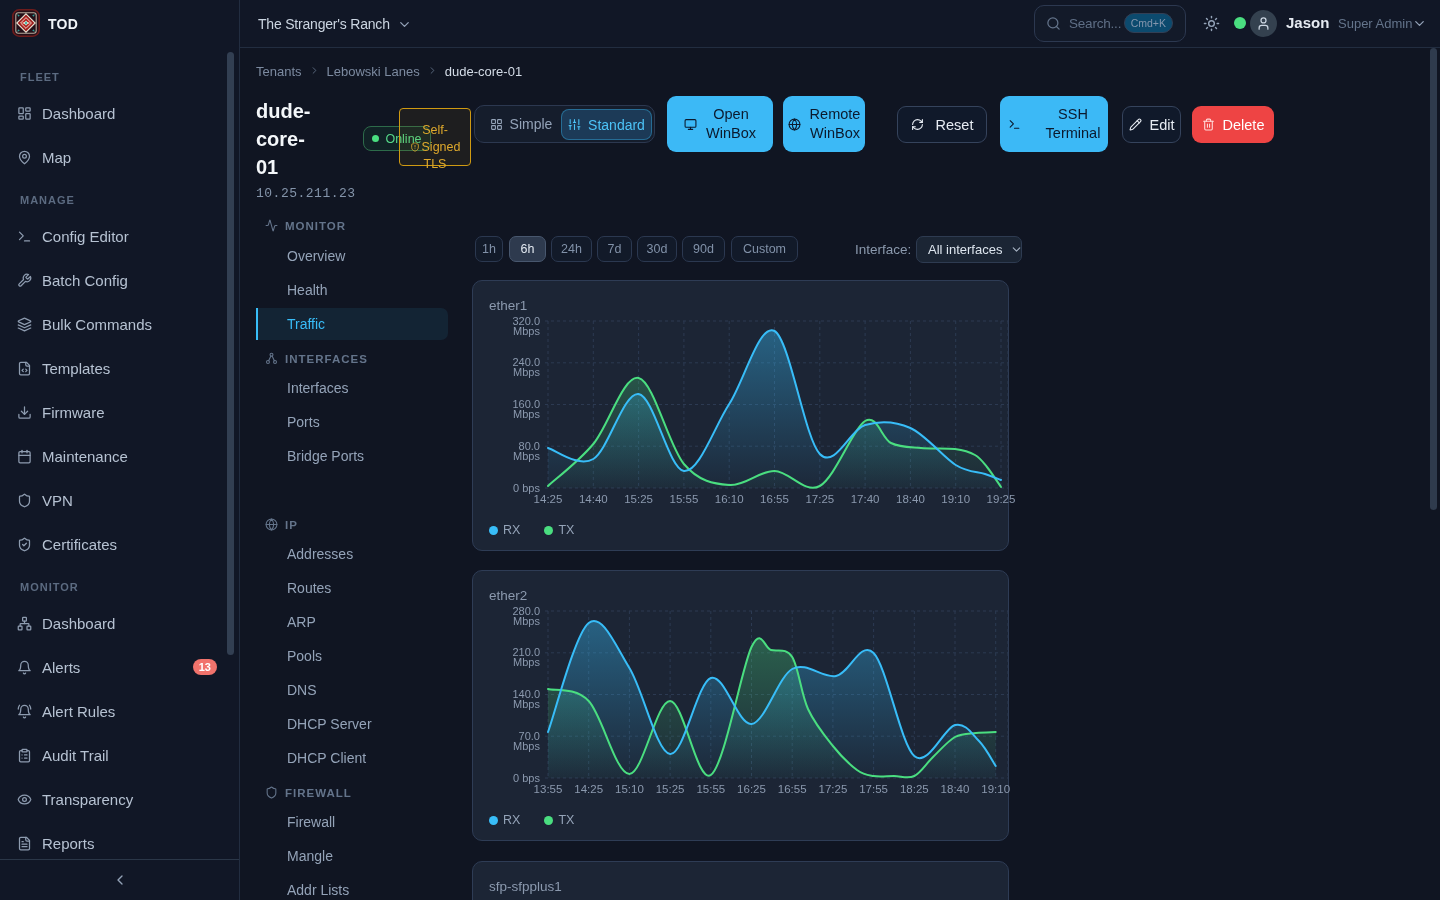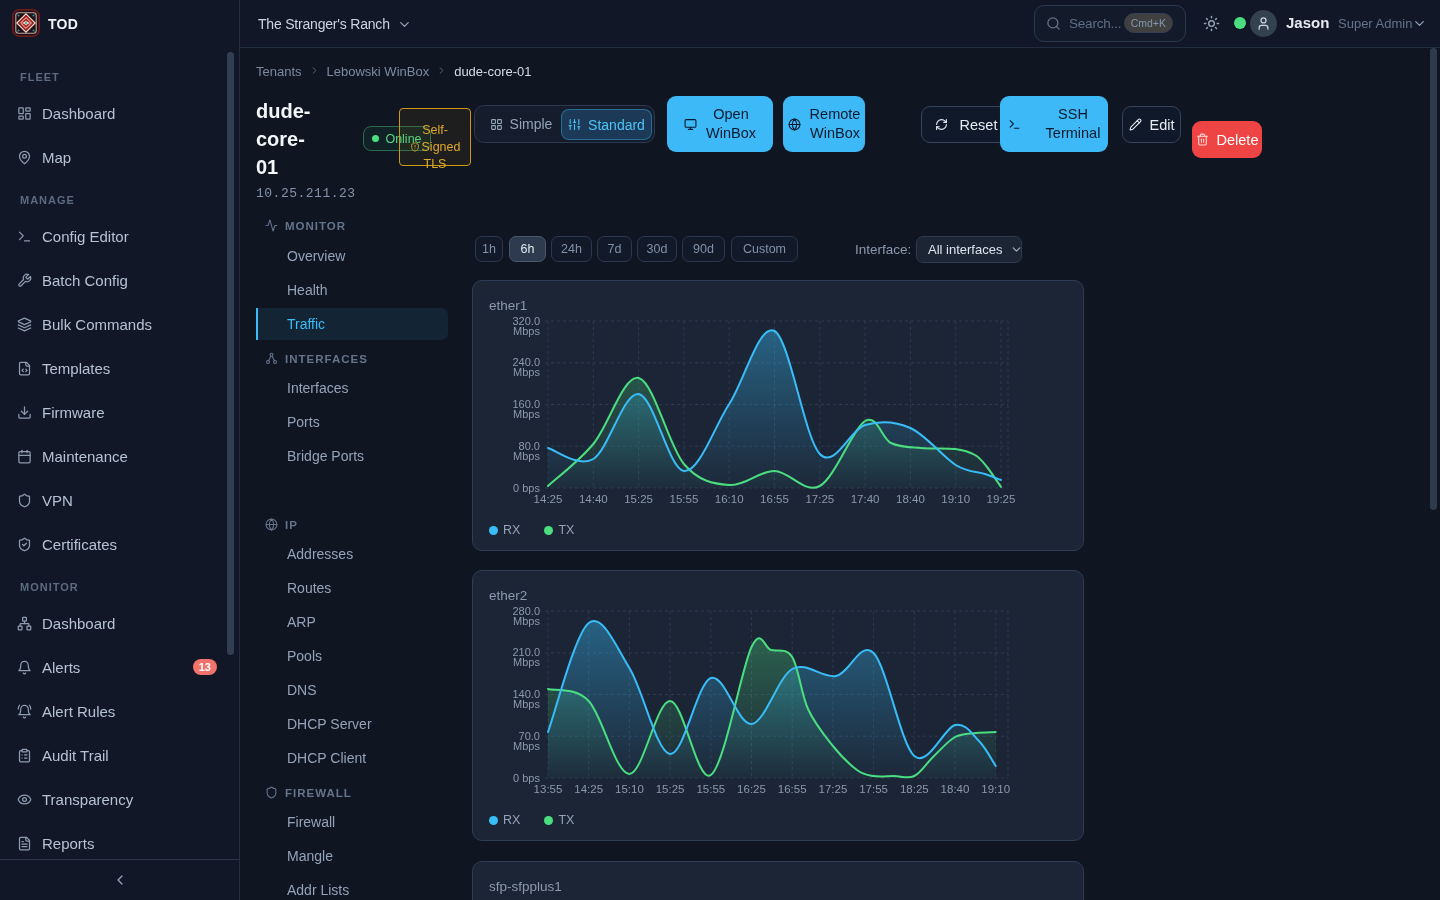--- a/index.html
+++ b/index.html
@@ -13,21 +13,21 @@
 .nav-item { position:absolute; left:0; width:226px; height:40px; display:flex; align-items:center; }
 .nav-ic { margin-left:17px; width:15px; height:15px; display:flex; }
 .nav-tx { margin-left:10px; font-size:15px; color:#b6c2d2; }
 .badge { margin-left:auto; margin-right:9px; background:#f1736c; color:#fff; font-size:11px; font-weight:600; border-radius:9px; padding:2px 6px; }
 #sidefoot { position:absolute; left:0; top:859px; width:239px; height:41px; border-top:1px solid #2b3748; display:flex; align-items:center; justify-content:center; }
 #sidescroll { position:absolute; left:227px; top:52px; width:7px; height:603px; background:#323f52; border-radius:4px; }
 
 #tenant { position:absolute; left:258px; top:0; height:48px; display:flex; align-items:center; gap:7px; color:#cbd5e1; font-size:14px; letter-spacing:-0.2px; }
 #search { position:absolute; left:1034px; top:5px; width:152px; height:37px; border:1px solid #2c3850; border-radius:10px; background:#131a29; display:flex; align-items:center; }
 #search .ph { color:#5f6f86; font-size:13.5px; margin-left:8px; letter-spacing:-0.2px; }
-#kbd { position:absolute; right:12px; top:7px; border:1px solid #323f55; border-radius:10px; font-size:10.5px; color:#8496ad; padding:3px 6px; background:#404040; }
+#kbd { position:absolute; right:12px; top:7px; border:1px solid #323f55; border-radius:10px; font-size:10.5px; color:#8496ad; padding:3px 6px; background:#0c4a6e; }
 #greendot { position:absolute; left:1234px; top:17px; width:12px; height:12px; border-radius:50%; background:#4ade80; }
 #avatar { position:absolute; left:1250px; top:10px; width:27px; height:27px; border-radius:50%; background:#34414f; display:flex; align-items:center; justify-content:center; }
 #uname { position:absolute; left:1286px; top:14px; font-size:15px; font-weight:700; color:#e6ebf2; }
 #urole { position:absolute; left:1338px; top:16px; font-size:13px; color:#64748b; }
 
 #main { position:absolute; left:240px; top:48px; width:1200px; height:852px; background:#101522; }
 #crumbs { position:absolute; left:16px; top:16px; font-size:13px; color:#7c8aa0; display:flex; align-items:center; gap:7px; }
 #crumbs .cur { color:#d3dbe6; }
 #devname { position:absolute; left:16px; top:49px; width:76px; font-size:20px; line-height:28px; font-weight:700; color:#f4f7fa; white-space:nowrap; }
 #ip { position:absolute; left:16px; top:138px; font-family:"Liberation Mono", monospace; font-size:13px; color:#8494aa; letter-spacing:0.5px; }
@@ -46,33 +46,33 @@
 .trbtn { position:absolute; top:188px; height:26px; border:1px solid #2b3850; border-radius:7px; background:#121a29; color:#8191a8; font-size:12.5px; display:flex; align-items:center; justify-content:center; }
 .trbtn.on { background:#2e3a4e; border-color:#48576e; color:#e2e8f0; }
 #iflabel { position:absolute; left:615px; top:194px; font-size:13.5px; color:#8b99ad; }
 #ifselect { position:absolute; left:676px; top:188px; width:106px; height:27px; background:#1b2534; border:1px solid #2e3b51; border-radius:7px; display:flex; align-items:center; color:#dde5ee; font-size:13px; white-space:nowrap; }
 
 .sub-head { position:absolute; left:25px; display:flex; align-items:center; gap:7px; font-size:11.5px; font-weight:700; color:#64748b; letter-spacing:1px; }
 .sub-ic { display:flex; }
 .sub-item { position:absolute; left:16px; width:192px; height:32px; line-height:32px; padding-left:31px; font-size:14px; color:#94a3b8; }
 .sub-item.active { color:#38bdf8; background:rgba(56,189,248,0.09); border-left:2px solid #38bdf8; border-radius:0 7px 7px 0; padding-left:29px; }
 
-.card { position:absolute; left:232px; width:612px; background:#1c2535; border:1px solid #2e3c55; border-radius:10px; }
+.card { position:absolute; left:232px; width:537px; background:#1c2535; border:1px solid #2e3c55; border-radius:10px; }
 .card .title { position:absolute; left:16px; top:17px; font-size:13.5px; color:#8b99ae; }
 .legend { position:absolute; left:16px; top:242px; display:flex; align-items:center; gap:5px; font-size:12.5px; color:#94a3b8; }
 .legend .d { width:9px; height:9px; border-radius:50%; }
 </style></head>
 <body>
 <div id="main">
   <div id="crumbs">
       <span>Tenants</span>
       <span class="sep"><svg width="11" height="11" viewBox="0 0 24 24" fill="none" stroke="#5c6b81" stroke-width="2" stroke-linecap="round" stroke-linejoin="round">
           <path d="m9 18 6-6-6-6"></path>
         </svg></span>
-      <span>Lebowski WinBox</span>
+      <span>Lebowski Lanes</span>
       <span class="sep"><svg width="11" height="11" viewBox="0 0 24 24" fill="none" stroke="#5c6b81" stroke-width="2" stroke-linecap="round" stroke-linejoin="round">
           <path d="m9 18 6-6-6-6"></path>
         </svg></span>
       <span class="cur">dude-core-01</span>
     </div>
   <div id="devname">dude-<br>core-<br>01</div>
   <div id="onlinepill">
       <span class="dot"></span>
       <span class="t">Online</span>
     </div>
@@ -118,21 +118,21 @@
       <span class="lab2">Open<br>WinBox</span>
     </div>
   <div class="btn btn-sky" style="left:543px;top:48px;width:82px;height:56px;gap:9px">
       <svg width="13" height="13" viewBox="0 0 24 24" fill="none" stroke="#0b1a2e" stroke-width="2" stroke-linecap="round" stroke-linejoin="round">
         <circle cx="12" cy="12" r="10"></circle>
         <path d="M12 2a14.5 14.5 0 0 0 0 20 14.5 14.5 0 0 0 0-20"></path>
         <path d="M2 12h20"></path>
       </svg>
       <span class="lab2">Remote<br>WinBox</span>
     </div>
-  <div class="btn btn-dark" style="left:681px;top:58px;width:90px;height:37px;gap:12px">
+  <div class="btn btn-dark" style="left:657px;top:58px;width:90px;height:37px;gap:12px">
       <svg width="13" height="13" viewBox="0 0 24 24" fill="none" stroke="#e7ecf3" stroke-width="2" stroke-linecap="round" stroke-linejoin="round">
         <path d="M3 12a9 9 0 0 1 9-9 9.75 9.75 0 0 1 6.74 2.74L21 8"></path>
         <path d="M21 3v5h-5"></path>
         <path d="M21 12a9 9 0 0 1-9 9 9.75 9.75 0 0 1-6.74-2.74L3 16"></path>
         <path d="M8 16H3v5"></path>
       </svg>
       <span>Reset</span>
     </div>
   <div class="btn btn-sky" style="left:760px;top:48px;width:108px;height:56px;gap:25px">
       <svg width="13" height="13" viewBox="0 0 24 24" fill="none" stroke="#0b1a2e" stroke-width="2" stroke-linecap="round" stroke-linejoin="round">
@@ -141,21 +141,21 @@
       </svg>
       <span class="lab2">SSH<br>Terminal</span>
     </div>
   <div class="btn btn-dark" style="left:882px;top:58px;width:59px;height:37px;gap:8px">
       <svg width="13" height="13" viewBox="0 0 24 24" fill="none" stroke="#e7ecf3" stroke-width="2" stroke-linecap="round" stroke-linejoin="round">
         <path d="M21.174 6.812a1 1 0 0 0-3.986-3.987L3.842 16.174a2 2 0 0 0-.5.83l-1.321 4.352a.5.5 0 0 0 .623.622l4.353-1.32a2 2 0 0 0 .83-.497z"></path>
         <path d="m15 5 4 4"></path>
       </svg>
       <span>Edit</span>
     </div>
-  <div class="btn btn-red" style="left:952px;top:73px;width:70px;height:37px;gap:8px">
+  <div class="btn btn-red" style="left:952px;top:58px;width:82px;height:37px;gap:8px">
       <svg width="13" height="13" viewBox="0 0 24 24" fill="none" stroke="#ffd9d9" stroke-width="2" stroke-linecap="round" stroke-linejoin="round">
         <path d="M3 6h18"></path>
         <path d="M19 6v14a2 2 0 0 1-2 2H7a2 2 0 0 1-2-2V6"></path>
         <path d="M8 6V4a2 2 0 0 1 2-2h4a2 2 0 0 1 2 2v2"></path>
         <line x1="10" y1="11" x2="10" y2="17"></line>
         <line x1="14" y1="11" x2="14" y2="17"></line>
       </svg>
       <span>Delete</span>
     </div>
   <div class="sub-head" style="top:171px">

